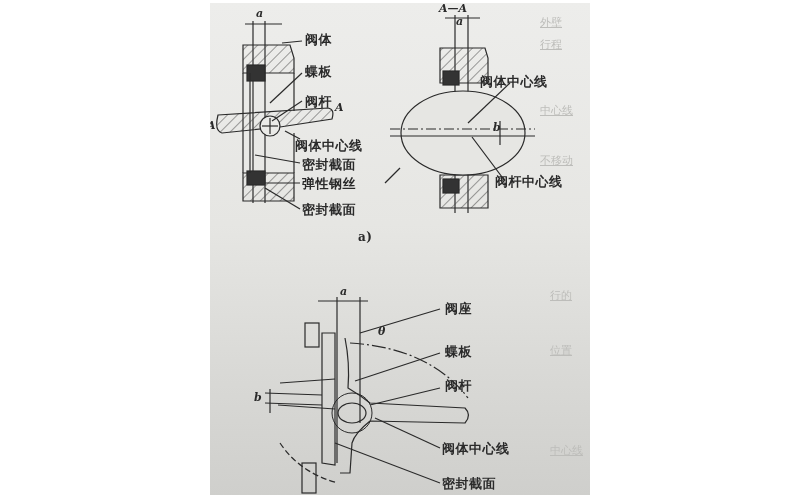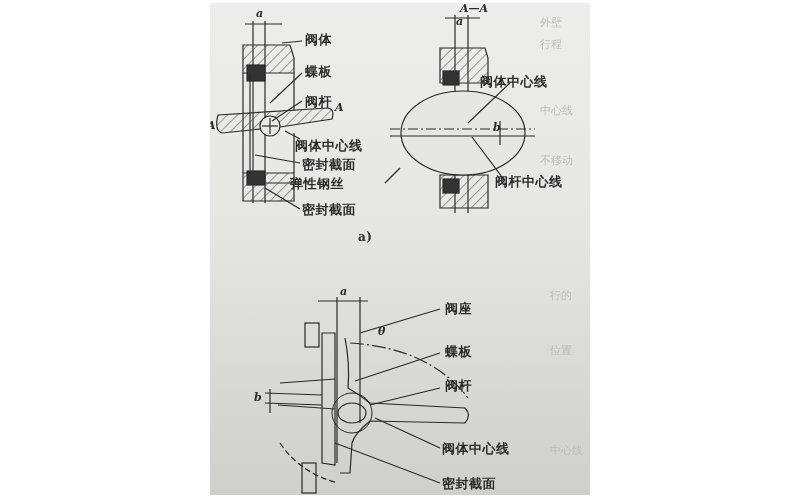--- a/index.html
+++ b/index.html
@@ -3,21 +3,21 @@
 <meta charset="utf-8">
 <style>
   html,body{margin:0;padding:0;background:#ffffff;}
   body{width:800px;height:500px;position:relative;overflow:hidden;font-family:"DejaVu Serif",serif;}
   .photo{position:absolute;left:210px;top:3px;width:380px;height:492px;
     background:linear-gradient(180deg,#ededeb 0%,#e6e6e3 45%,#d9d9d6 75%,#cfcfcc 100%);
     overflow:hidden;}
   .photo svg{position:absolute;left:0;top:0;}
   .lbl{position:absolute;font-size:13px;font-weight:bold;color:#2a2a2a;white-space:nowrap;letter-spacing:0.5px;}
   .sm{font-size:11px;font-style:italic;font-weight:bold;color:#2a2a2a;position:absolute;}
-  .ghost{position:absolute;font-size:11px;color:#bdbdba;white-space:nowrap;}
+  .ghost{position:absolute;font-size:11px;color:#bdbdba;white-space:nowrap;text-decoration:underline;}
 </style>
 </head>
 <body>
 
 <div class="photo">
 
   <span class="ghost" style="left:330px;top:12px">外壁</span>
   <span class="ghost" style="left:330px;top:34px">行程</span>
   <span class="ghost" style="left:330px;top:100px">中心线</span>
   <span class="ghost" style="left:330px;top:150px">不移动</span>
@@ -106,25 +106,25 @@
   </svg>
 
   <span class="sm" style="left:46px;top:4px">a</span>
   <span class="lbl" style="left:95px;top:28px">阀体</span>
   <span class="lbl" style="left:95px;top:60px">蝶板</span>
   <span class="lbl" style="left:95px;top:90px">阀杆</span>
   <span class="sm" style="left:125px;top:98px">A</span>
   <span class="sm" style="left:-3px;top:116px">A</span>
   <span class="lbl" style="left:85px;top:134px">阀体中心线</span>
   <span class="lbl" style="left:92px;top:153px">密封截面</span>
-  <span class="lbl" style="left:80px;top:172px">弹性钢丝</span>
+  <span class="lbl" style="left:92px;top:172px">弹性钢丝</span>
   <span class="lbl" style="left:92px;top:198px">密封截面</span>
   <span class="lbl" style="left:148px;top:227px;font-size:12px">a)</span>
 
-  <span class="sm" style="left:250px;top:-1px">A—A</span>
+  <span class="sm" style="left:229px;top:-1px">A—A</span>
   <span class="sm" style="left:246px;top:12px">a</span>
   <span class="lbl" style="left:270px;top:70px">阀体中心线</span>
   <span class="sm" style="left:283px;top:118px">b</span>
   <span class="lbl" style="left:285px;top:170px">阀杆中心线</span>
 
   <span class="sm" style="left:130px;top:282px">a</span>
   <span class="sm" style="left:168px;top:322px">θ</span>
   <span class="sm" style="left:44px;top:388px">b</span>
   <span class="lbl" style="left:235px;top:297px">阀座</span>
   <span class="lbl" style="left:235px;top:340px">蝶板</span>

